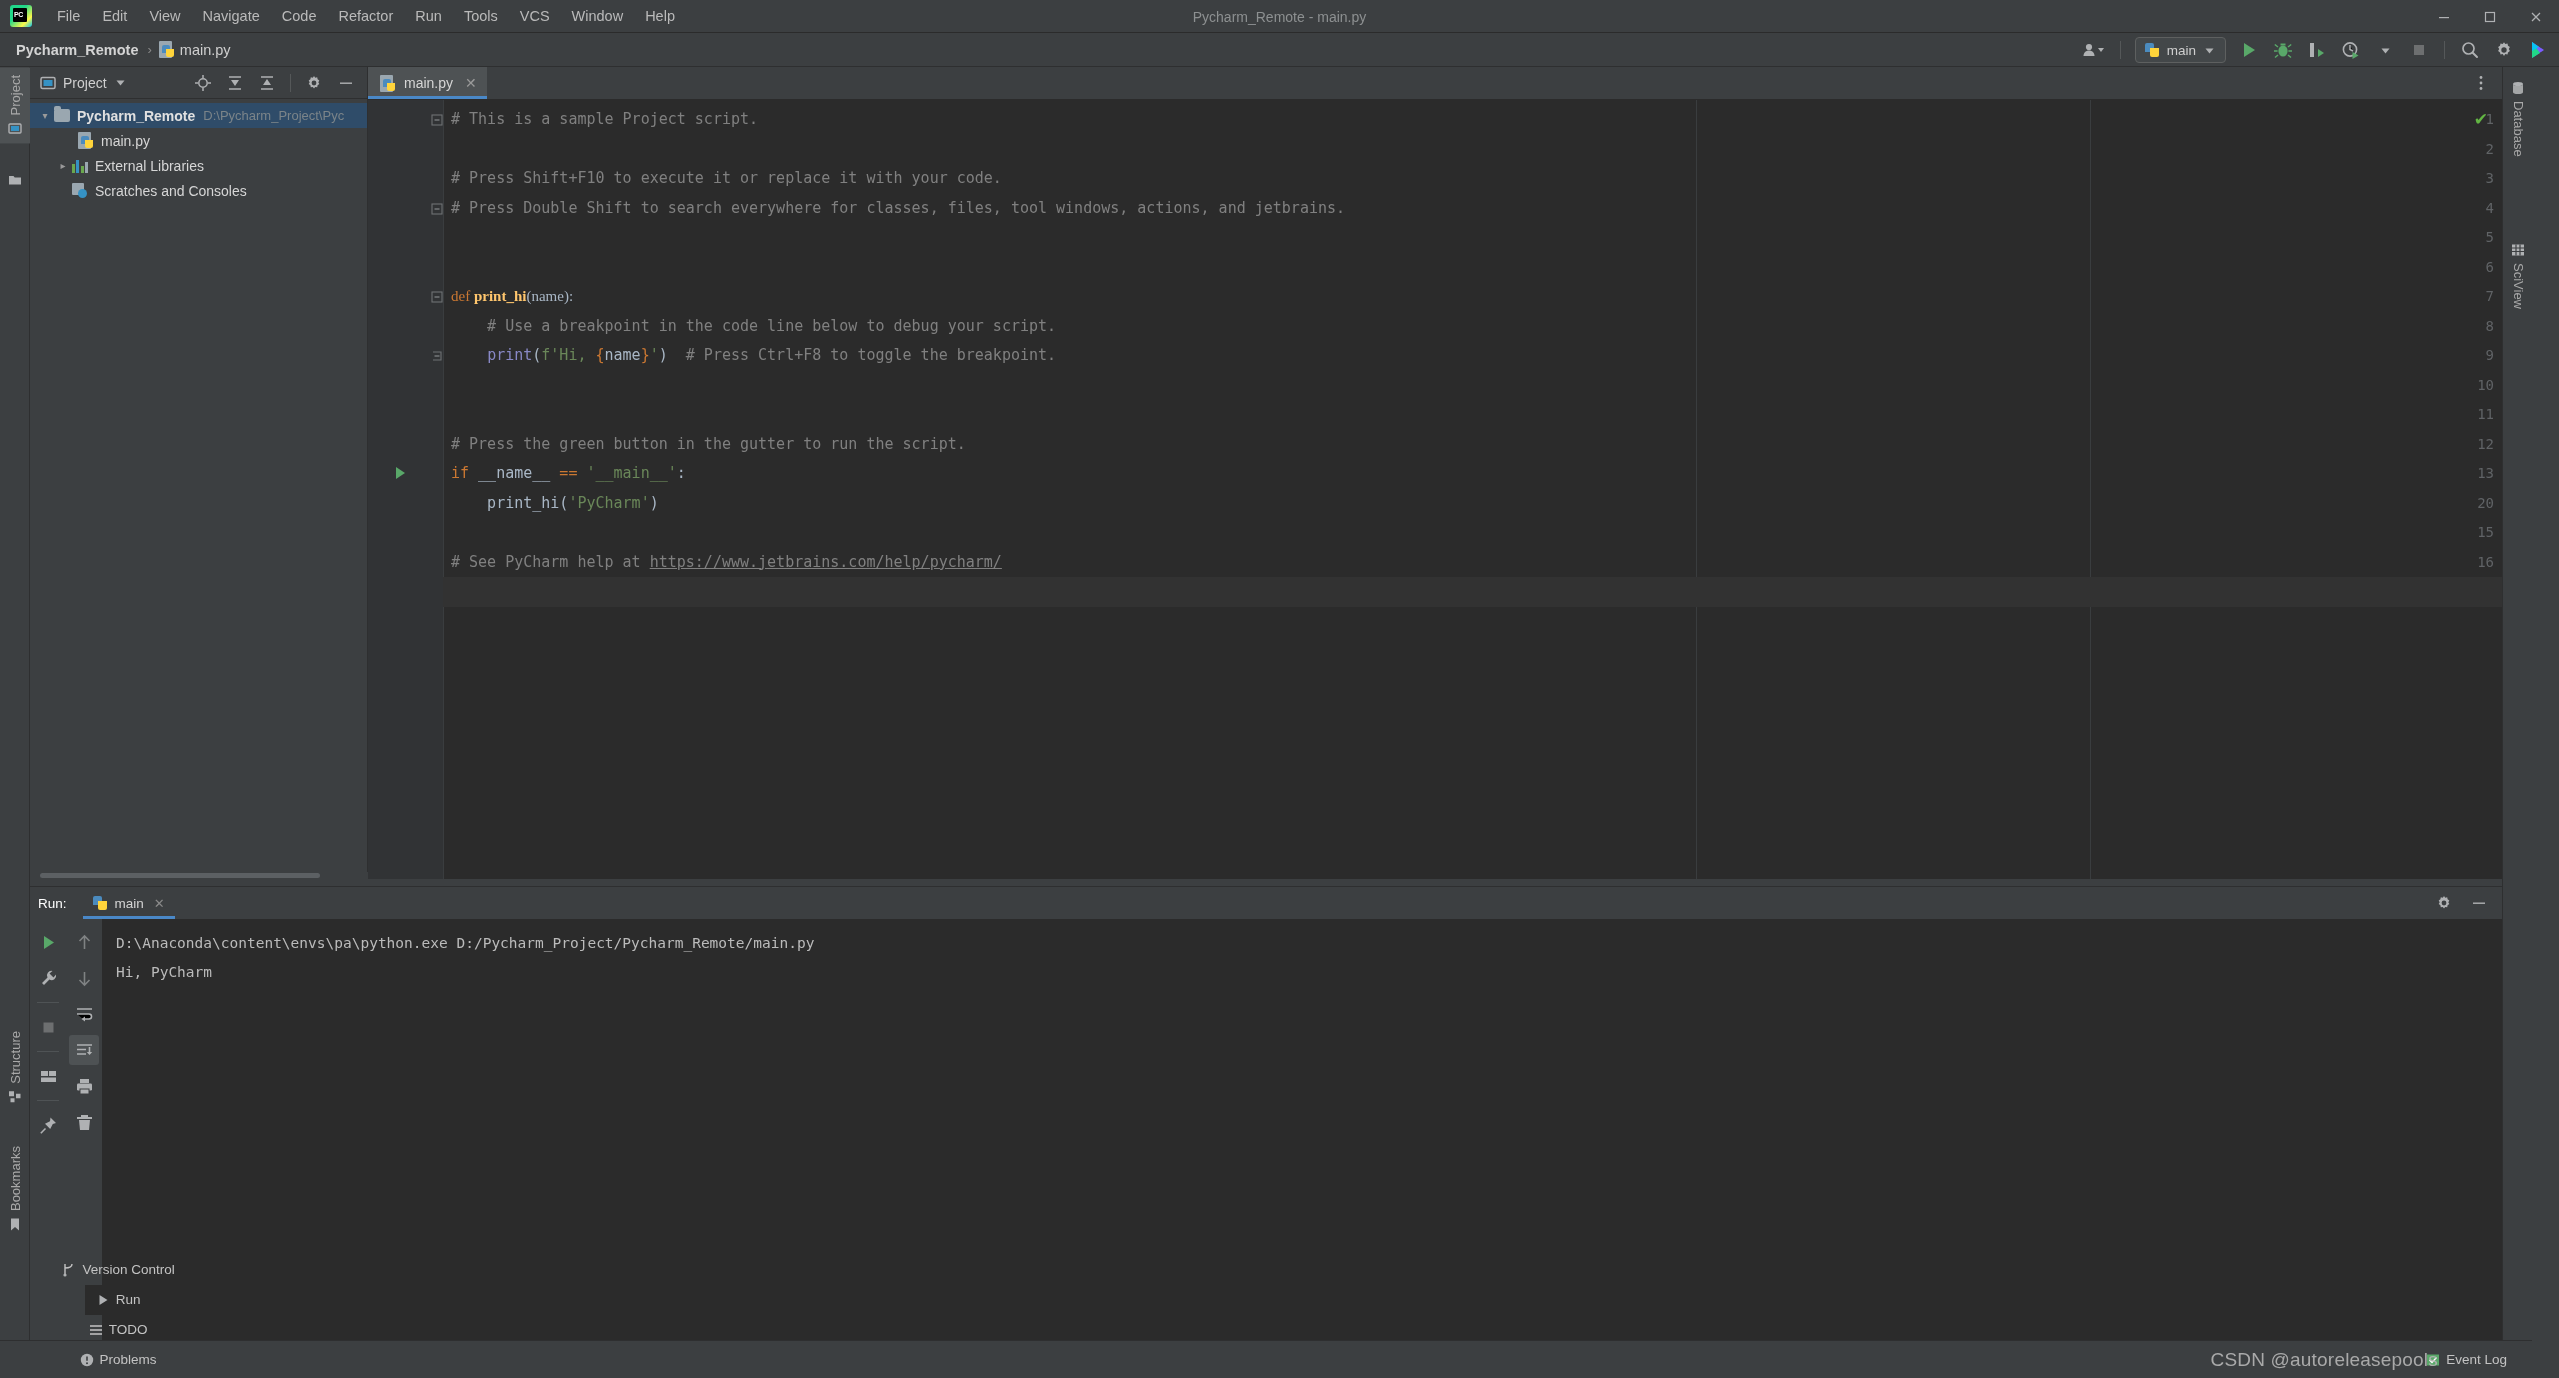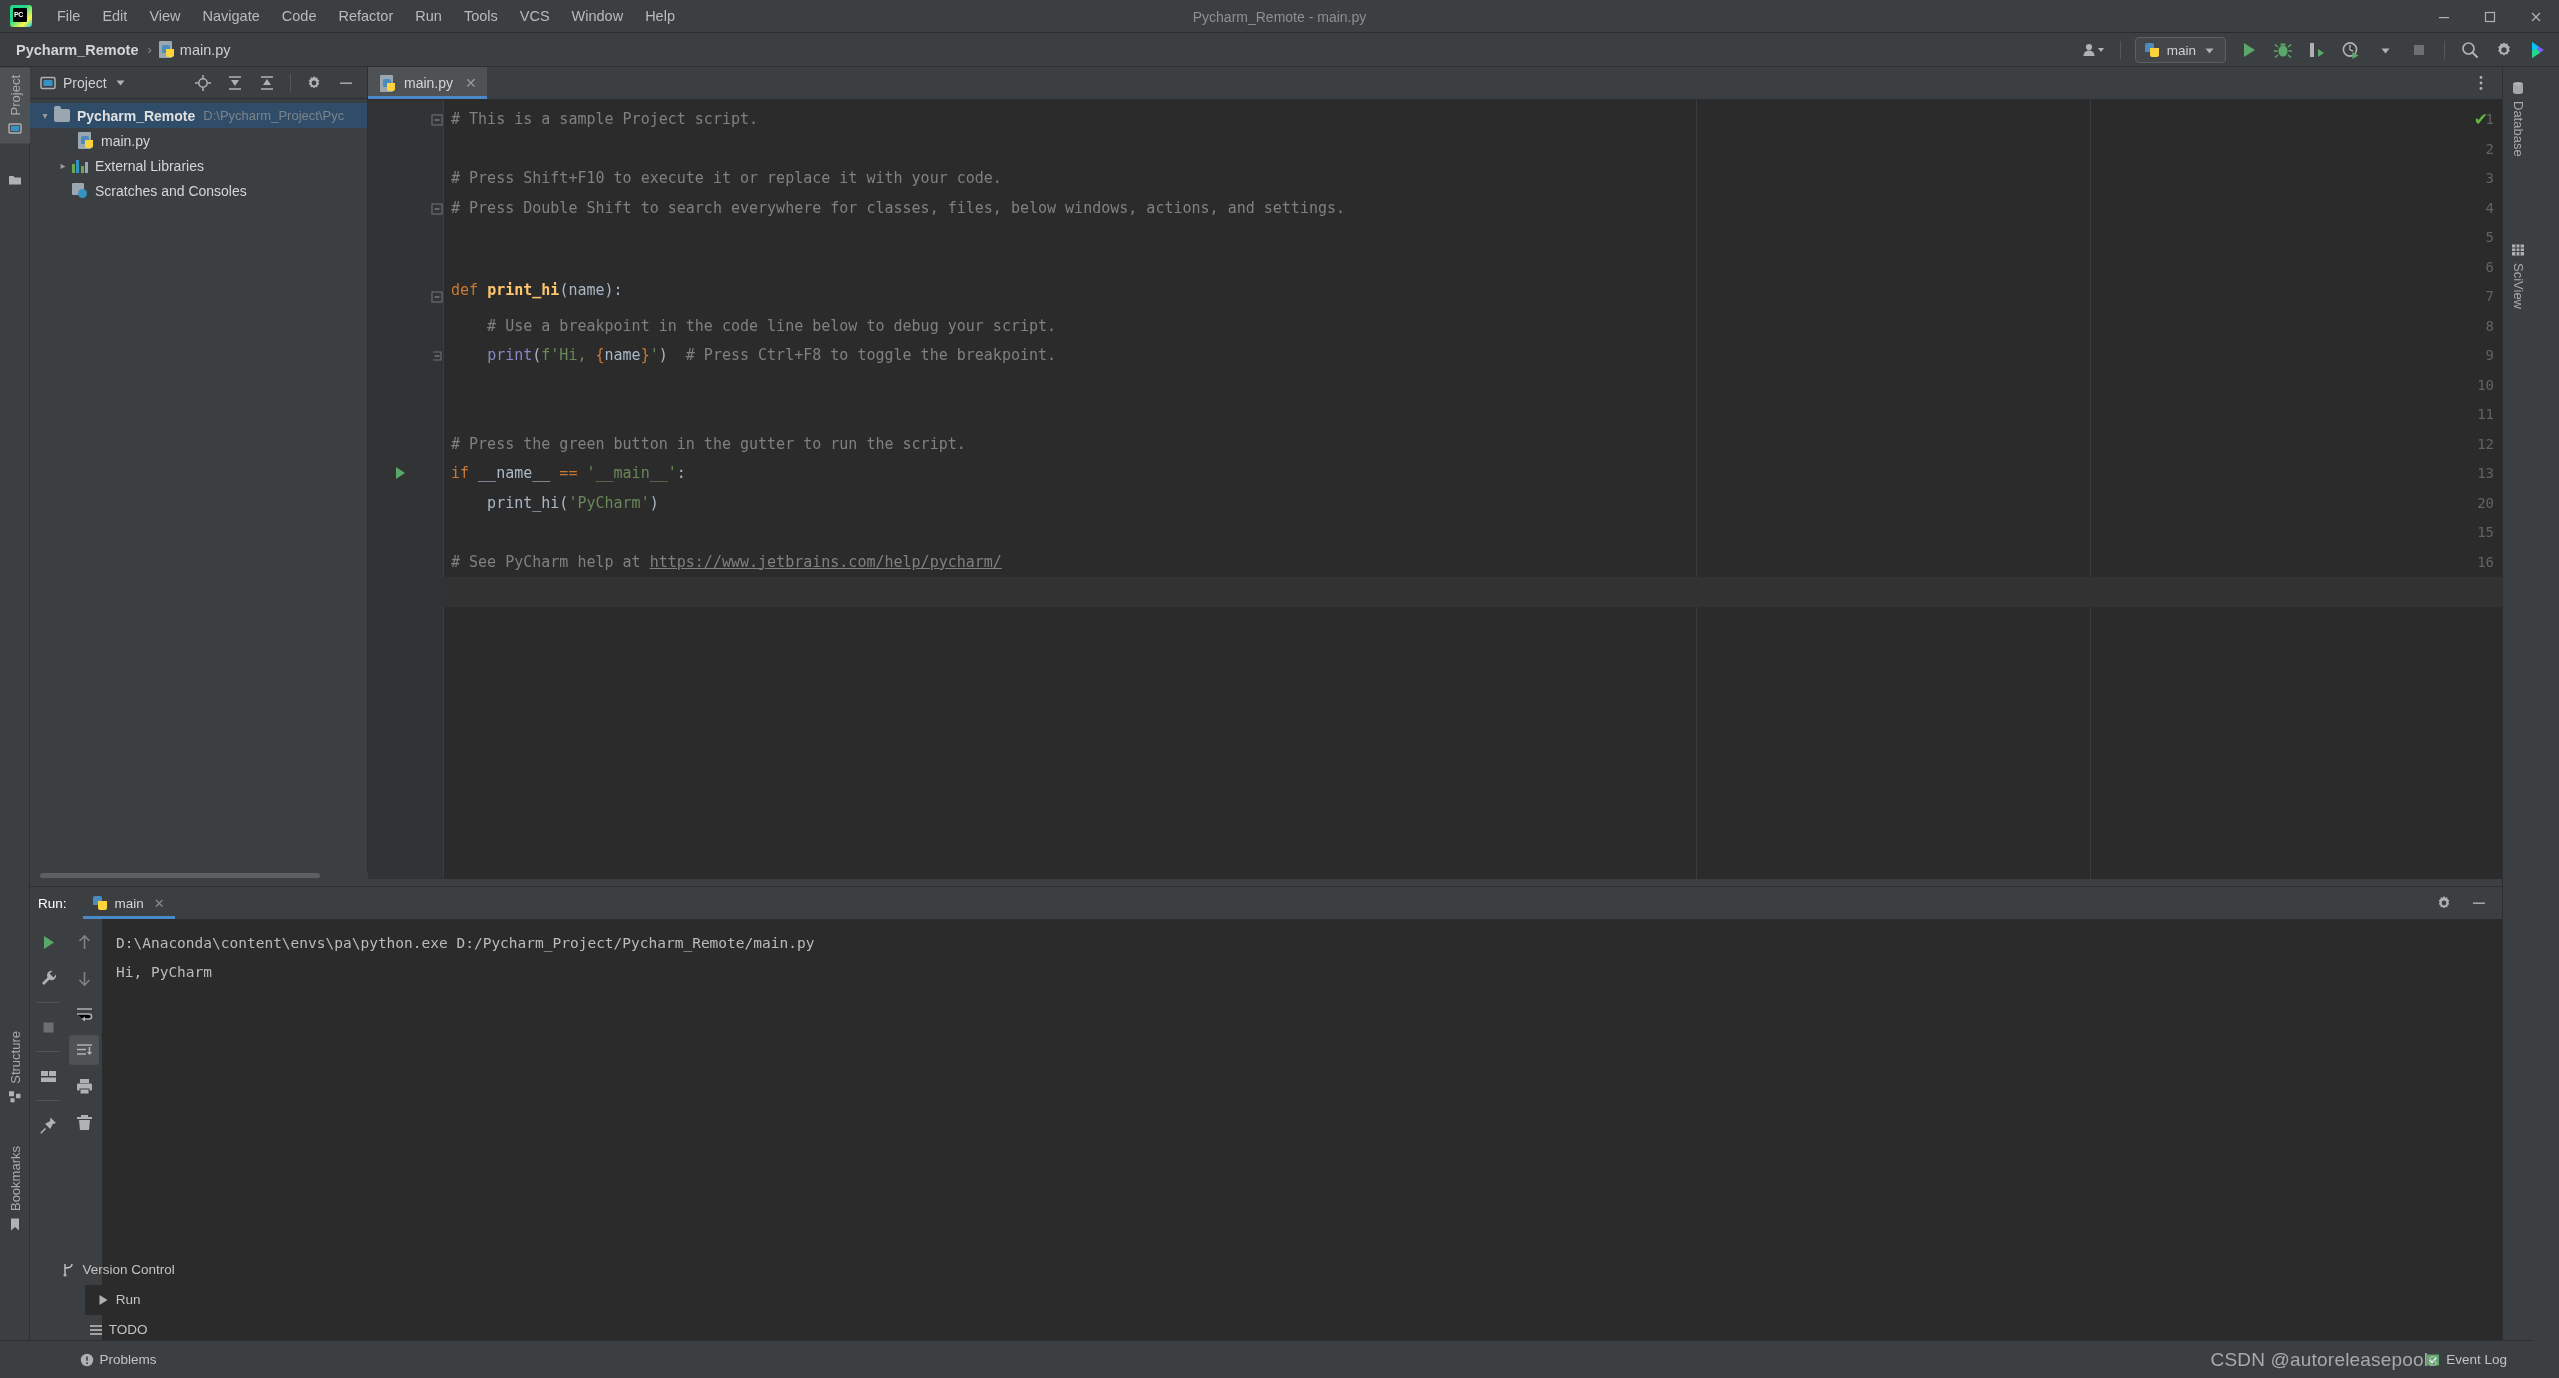--- a/index.html
+++ b/index.html
@@ -552,24 +552,24 @@
           </div>
           <div class="ln" style="top: 388.5px;">20</div>
           <div class="ln" style="top: 418px;">15</div>
           <div class="ln" style="top: 447.5px;">16</div>
           <div class="ln" style="top: 477px;">17</div>
         </div>
       <div id="code-lines" class="code">
           <div class="codeline" style="position: absolute; left: 0px; right: 0px; top: 5px;"><span class="c-comment"># This is a sample Project script.</span></div>
           <div class="codeline" style="position: absolute; left: 0px; right: 0px; top: 34.5px;"></div>
           <div class="codeline" style="position: absolute; left: 0px; right: 0px; top: 64px;"><span class="c-comment"># Press Shift+F10 to execute it or replace it with your code.</span></div>
-          <div class="codeline" style="position: absolute; left: 0px; right: 0px; top: 93.5px;"><span class="c-comment"># Press Double Shift to search everywhere for classes, files, below windows, actions, and settings.</span></div>
+          <div class="codeline" style="position: absolute; left: 0px; right: 0px; top: 93.5px;"><span class="c-comment"># Press Double Shift to search everywhere for classes, files, tool windows, actions, and jetbrains.</span></div>
           <div class="codeline" style="position: absolute; left: 0px; right: 0px; top: 123px;"></div>
           <div class="codeline" style="position: absolute; left: 0px; right: 0px; top: 152.5px;"></div>
-          <div class="codeline" style="position: absolute; left: 0px; right: 0px; top: 176px;"><span class="c-kw">def </span><span class="c-fn">print_hi</span><span class="c-def">(name):</span></div>
+          <div class="codeline" style="position: absolute; left: 0px; right: 0px; top: 182px; font-family: Liberation Serif, serif;"><span class="c-kw">def </span><span class="c-fn">print_hi</span><span class="c-def">(name):</span></div>
           <div class="codeline" style="position: absolute; left: 0px; right: 0px; top: 211.5px;"><span class="c-comment">    # Use a breakpoint in the code line below to debug your script.</span></div>
           <div class="codeline" style="position: absolute; left: 0px; right: 0px; top: 241px;"><span class="c-def">    </span><span class="c-builtin">print</span><span class="c-def">(</span><span class="c-str">f'Hi, </span><span class="c-brace">{</span><span class="c-name-in-str">name</span><span class="c-brace">}</span><span class="c-str">'</span><span class="c-def">)</span><span class="c-comment">  # Press Ctrl+F8 to toggle the breakpoint.</span></div>
           <div class="codeline" style="position: absolute; left: 0px; right: 0px; top: 270.5px;"></div>
           <div class="codeline" style="position: absolute; left: 0px; right: 0px; top: 300px;"></div>
           <div class="codeline" style="position: absolute; left: 0px; right: 0px; top: 329.5px;"><span class="c-comment"># Press the green button in the gutter to run the script.</span></div>
           <div class="codeline" style="position: absolute; left: 0px; right: 0px; top: 359px;"><span class="c-kw">if </span><span class="c-def">__name__</span><span class="c-kw"> == </span><span class="c-str">'__main__'</span><span class="c-def">:</span></div>
           <div class="codeline" style="position: absolute; left: 0px; right: 0px; top: 388.5px;"><span class="c-def">    print_hi(</span><span class="c-str">'PyCharm'</span><span class="c-def">)</span></div>
           <div class="codeline" style="position: absolute; left: 0px; right: 0px; top: 418px;"></div>
           <div class="codeline" style="position: absolute; left: 0px; right: 0px; top: 447.5px;"><span class="c-comment"># See PyCharm help at </span><span class="c-link">https://www.jetbrains.com/help/pycharm/</span></div>
           <div class="codeline current" style="position: absolute; left: 0px; right: 0px; top: 477px;"></div>

